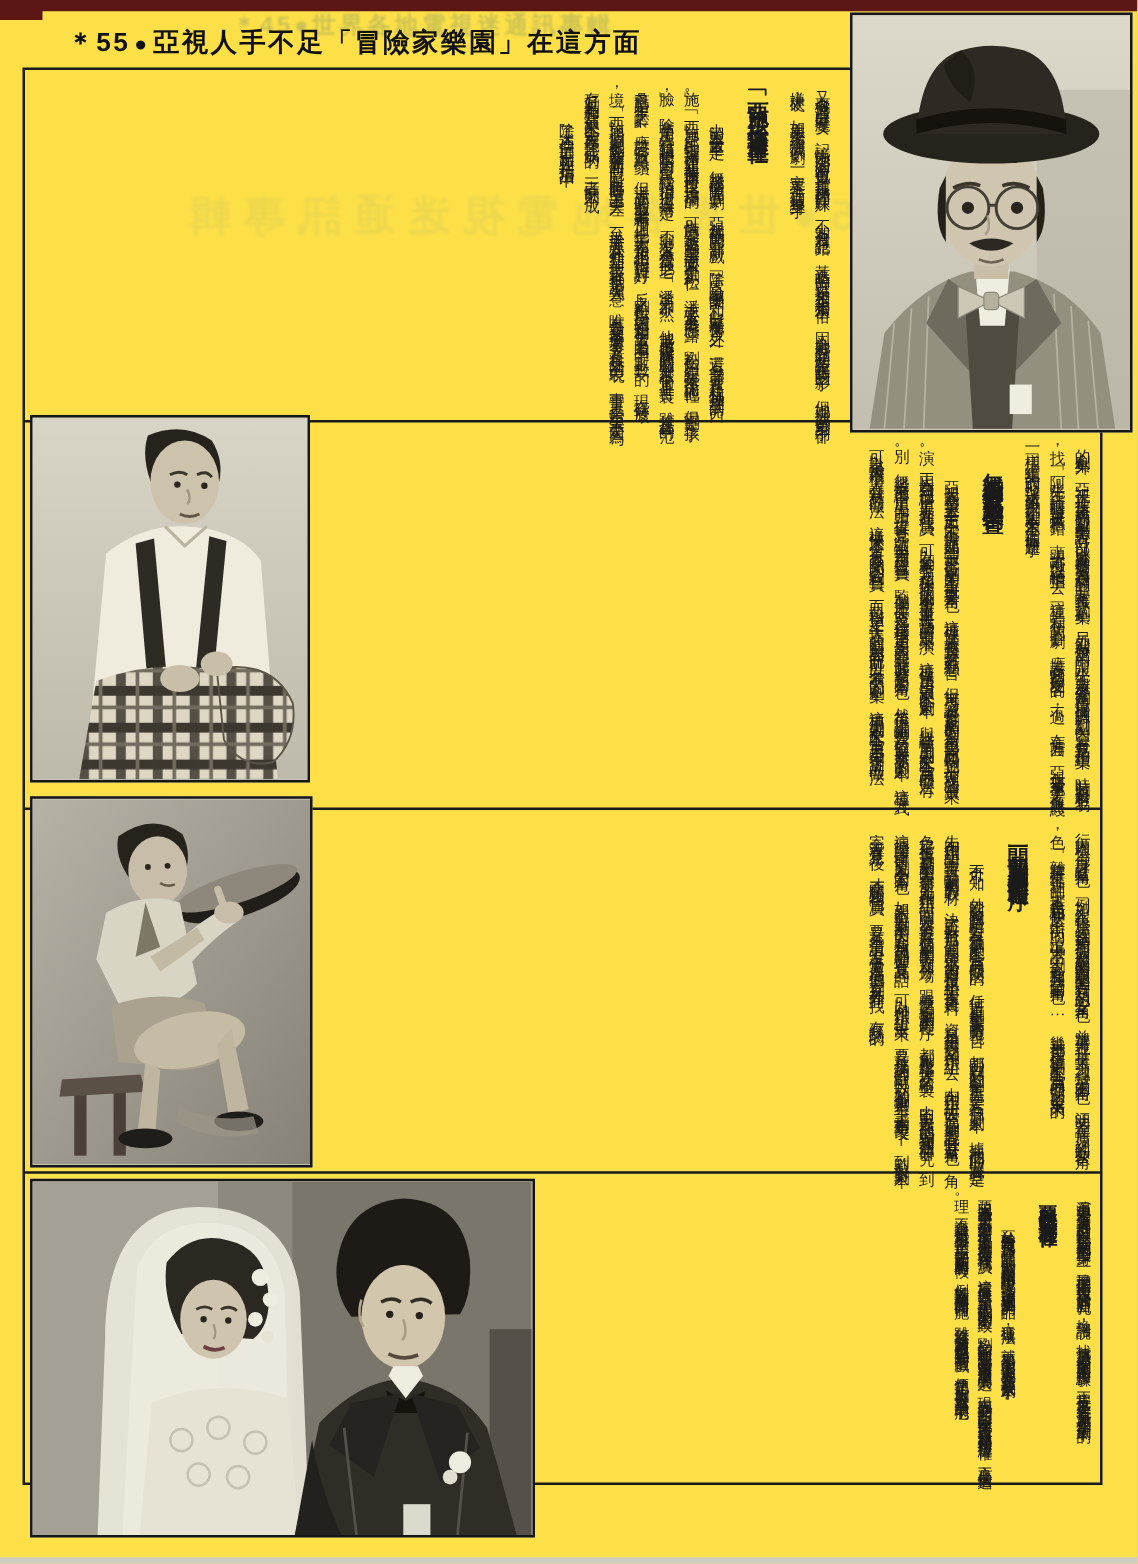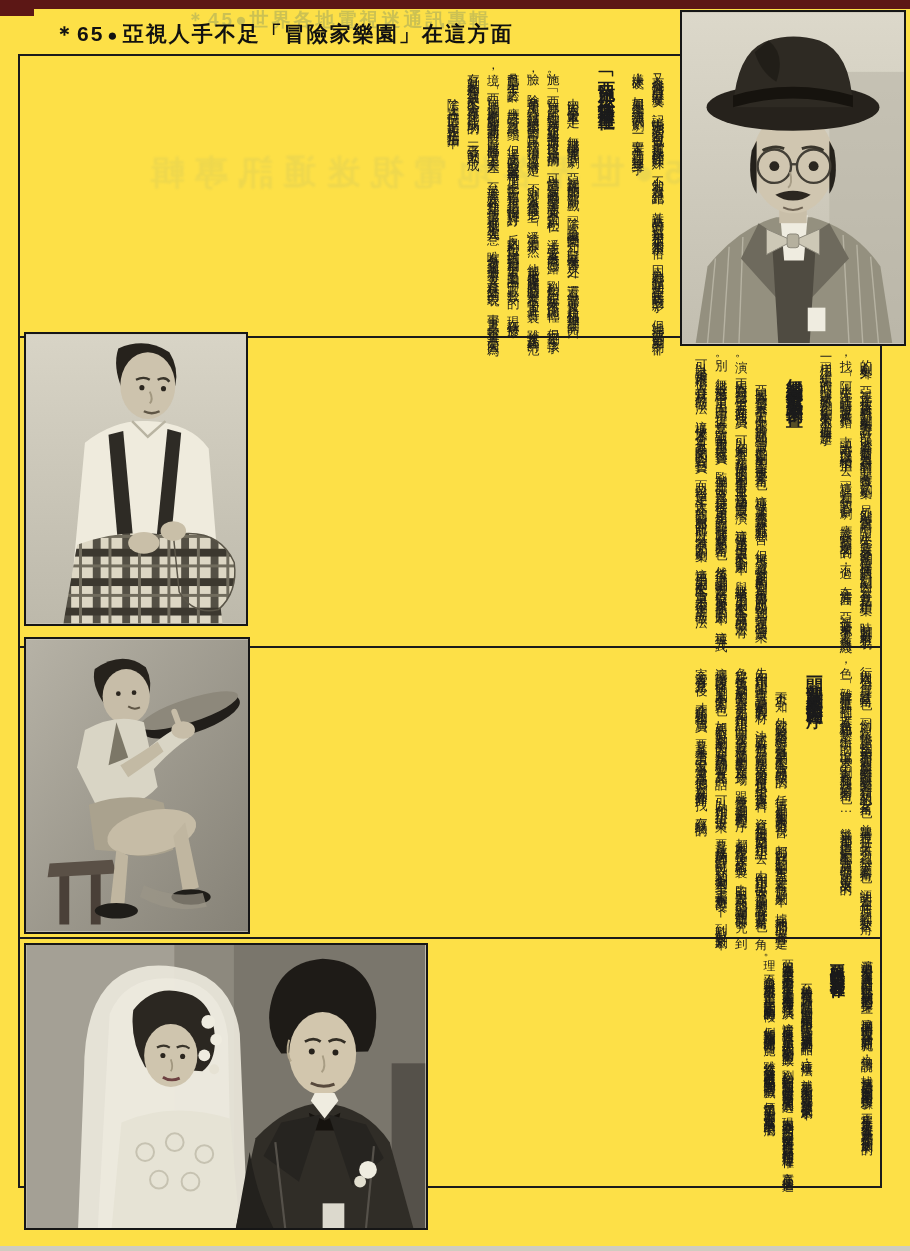--- a/index.html
+++ b/index.html
@@ -72,21 +72,21 @@
 
 <div class="page">
 
   <div class="topbar"></div>
   <div class="topbar-nub"></div>
 
   <div class="ghost">＊45●世界各地電視迷通訊專輯</div>
   <div class="ghost2">＊45●世界各地電視迷通訊專輯</div>
 
   <div class="header">
-    <span>＊65</span><span class="bullet">●</span><span>亞視人手不足「冒險家樂園」在這方面</span>
+    <span>＊55</span><span class="bullet">●</span><span>亞視人手不足「冒險家樂園」在這方面</span>
   </div>
 
   <div class="frame"></div>
   <div class="sep sep1"></div>
   <div class="sep sep2"></div>
   <div class="sep sep3"></div>
 
   <section class="vtext s0">
     <p class="vp">又有機會演白髮魔女。記憶中她演的角色似乎是魏秋樺的妹妹，不知有沒有記錯。黃造時的古裝扮相本來相當不俗，因為她有點汪明荃年輕時的影子，但她演武俠劇身手卻嫌太硬，如果要繼續演武俠劇，一定要下苦功鍛練身手。</p>
     <h2 class="vh vh-a">「西施」少了松仔燕珊肩重任</h2>

